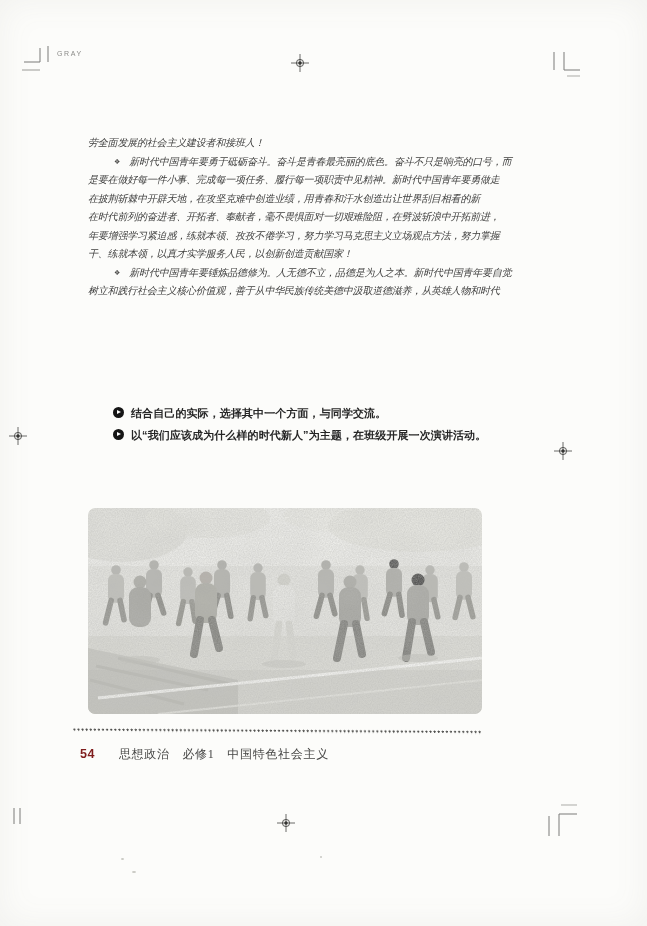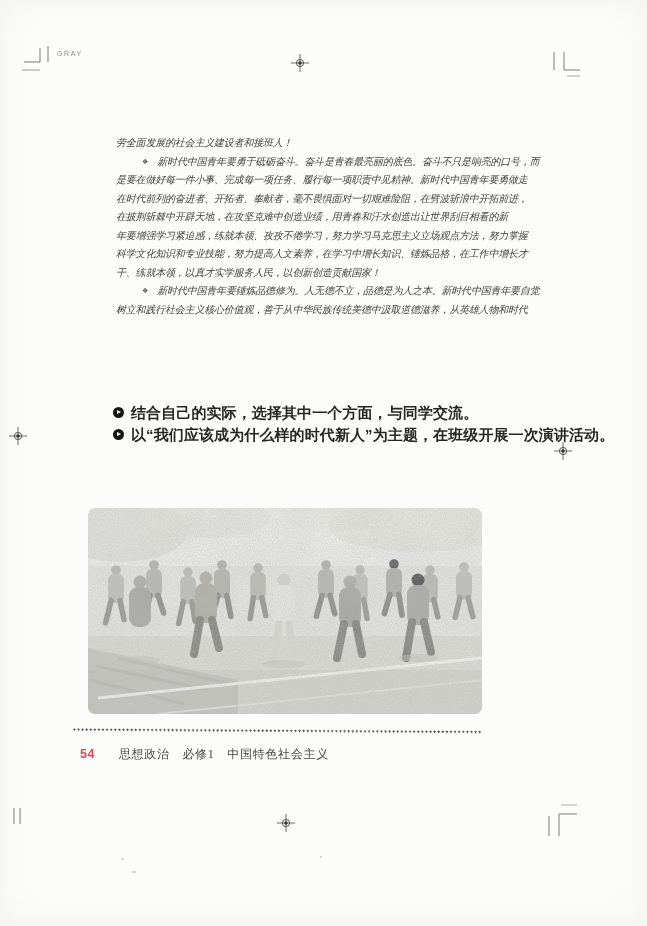--- a/index.html
+++ b/index.html
@@ -16,61 +16,60 @@
     position:absolute;left:57px;top:50px;
     font-family:"Liberation Sans",sans-serif;font-size:7px;
     letter-spacing:1.6px;color:#8b8b88;
   }
   
   .textcol{position:absolute;left:88px;top:134px;width:416px;}
   .bline{
     height:18.5px;line-height:18.5px;white-space:nowrap;
     font-size:10px;letter-spacing:-0.2px;color:#414140;
     font-style:italic;
-    margin-left:28px;
   }
   .bline.indent{padding-left:26px;}
   .pmark{
     display:inline-block;width:13px;font-style:normal;
     font-size:7px;color:#4c4c4a;vertical-align:1px;
   }
   
   .activities{position:absolute;left:113px;top:405px;}
   .activity{display:flex;align-items:flex-start;height:22px;}
   .act-icon{
     flex:0 0 11px;width:11px;height:11px;margin-top:2px;margin-right:7px;
     border-radius:50%;background:#151515;position:relative;
   }
   .act-icon::after{
     content:"";position:absolute;left:4px;top:2.6px;
     border-left:4.6px solid #fff;
     border-top:2.9px solid transparent;border-bottom:2.9px solid transparent;
   }
   .act-text{
     font-family:"Liberation Sans",sans-serif;font-weight:bold;
-    font-size:15px;letter-spacing:0.1px;color:#262626;line-height:16px;
+    font-size:11px;letter-spacing:0.1px;color:#262626;line-height:16px;
     white-space:nowrap;
   }
   
   .photo{
     position:absolute;left:88px;top:508px;width:394px;height:206px;
     border-radius:7px;overflow:hidden;margin:0;
   }
   
   .dotted{
     position:absolute;left:73px;top:729px;width:408px;height:4px;
     background-image:radial-gradient(circle at 1.4px 1.6px,#4e4e4c 0.9px,transparent 1.25px);
     background-size:4.1px 4px;background-repeat:repeat-x;
     transform:rotate(0.35deg);
   }
   
   .footer{position:absolute;left:80px;top:746px;display:flex;align-items:baseline;}
   .page-number{
     font-family:"Liberation Sans",sans-serif;font-weight:bold;
-    font-size:12.5px;color:#ef4444;letter-spacing:.5px;
+    font-size:12.5px;color:#7f1d1d;letter-spacing:.5px;
   }
   .footer-title{
     margin-left:24px;font-size:12px;color:#464645;letter-spacing:.7px;
     font-family:"Liberation Serif",serif;white-space:nowrap;
   }
   .footer-title span{margin-right:9px;}
   .footer-title span:last-child{margin-right:0;}
   
   .speck{position:absolute;background:#c9c9c3;border-radius:50%;}
 </style>
@@ -157,33 +156,29 @@
         <div class="bline indent">
     <span class="pmark">❖</span>
     <span>新时代中国青年要勇于砥砺奋斗。奋斗是青春最亮丽的底色。奋斗不只是响亮的口号，而</span>
   </div>
         <div class="bline">
     
     <span>是要在做好每一件小事、完成每一项任务、履行每一项职责中见精神。新时代中国青年要勇做走</span>
   </div>
         <div class="bline">
     
+    <span>在披荆斩棘中开辟天地，在攻坚克难中创造业绩，用青春和汗水创造出让世界刮目相看的新</span>
+  </div>
+        <div class="bline">
+    
     <span>在时代前列的奋进者、开拓者、奉献者，毫不畏惧面对一切艰难险阻，在劈波斩浪中开拓前进，</span>
   </div>
         <div class="bline">
     
-    <span>在披荆斩棘中开辟天地，在攻坚克难中创造业绩，用青春和汗水创造出让世界刮目相看的新</span>
-  </div>
-        <div class="bline">
-    
     <span>年要增强学习紧迫感，练就本领、孜孜不倦学习，努力学习马克思主义立场观点方法，努力掌握</span>
-  </div>
-        <div class="bline">
-    
-    <span>科学文化知识和专业技能，努力提高人文素养，在学习中增长知识、锤炼品格，在工作中增长才</span>
   </div>
         <div class="bline">
     
     <span>干、练就本领，以真才实学服务人民，以创新创造贡献国家！</span>
   </div>
         <div class="bline indent">
     <span class="pmark">❖</span>
     <span>新时代中国青年要锤炼品德修为。人无德不立，品德是为人之本。新时代中国青年要自觉</span>
   </div>
         <div class="bline">

